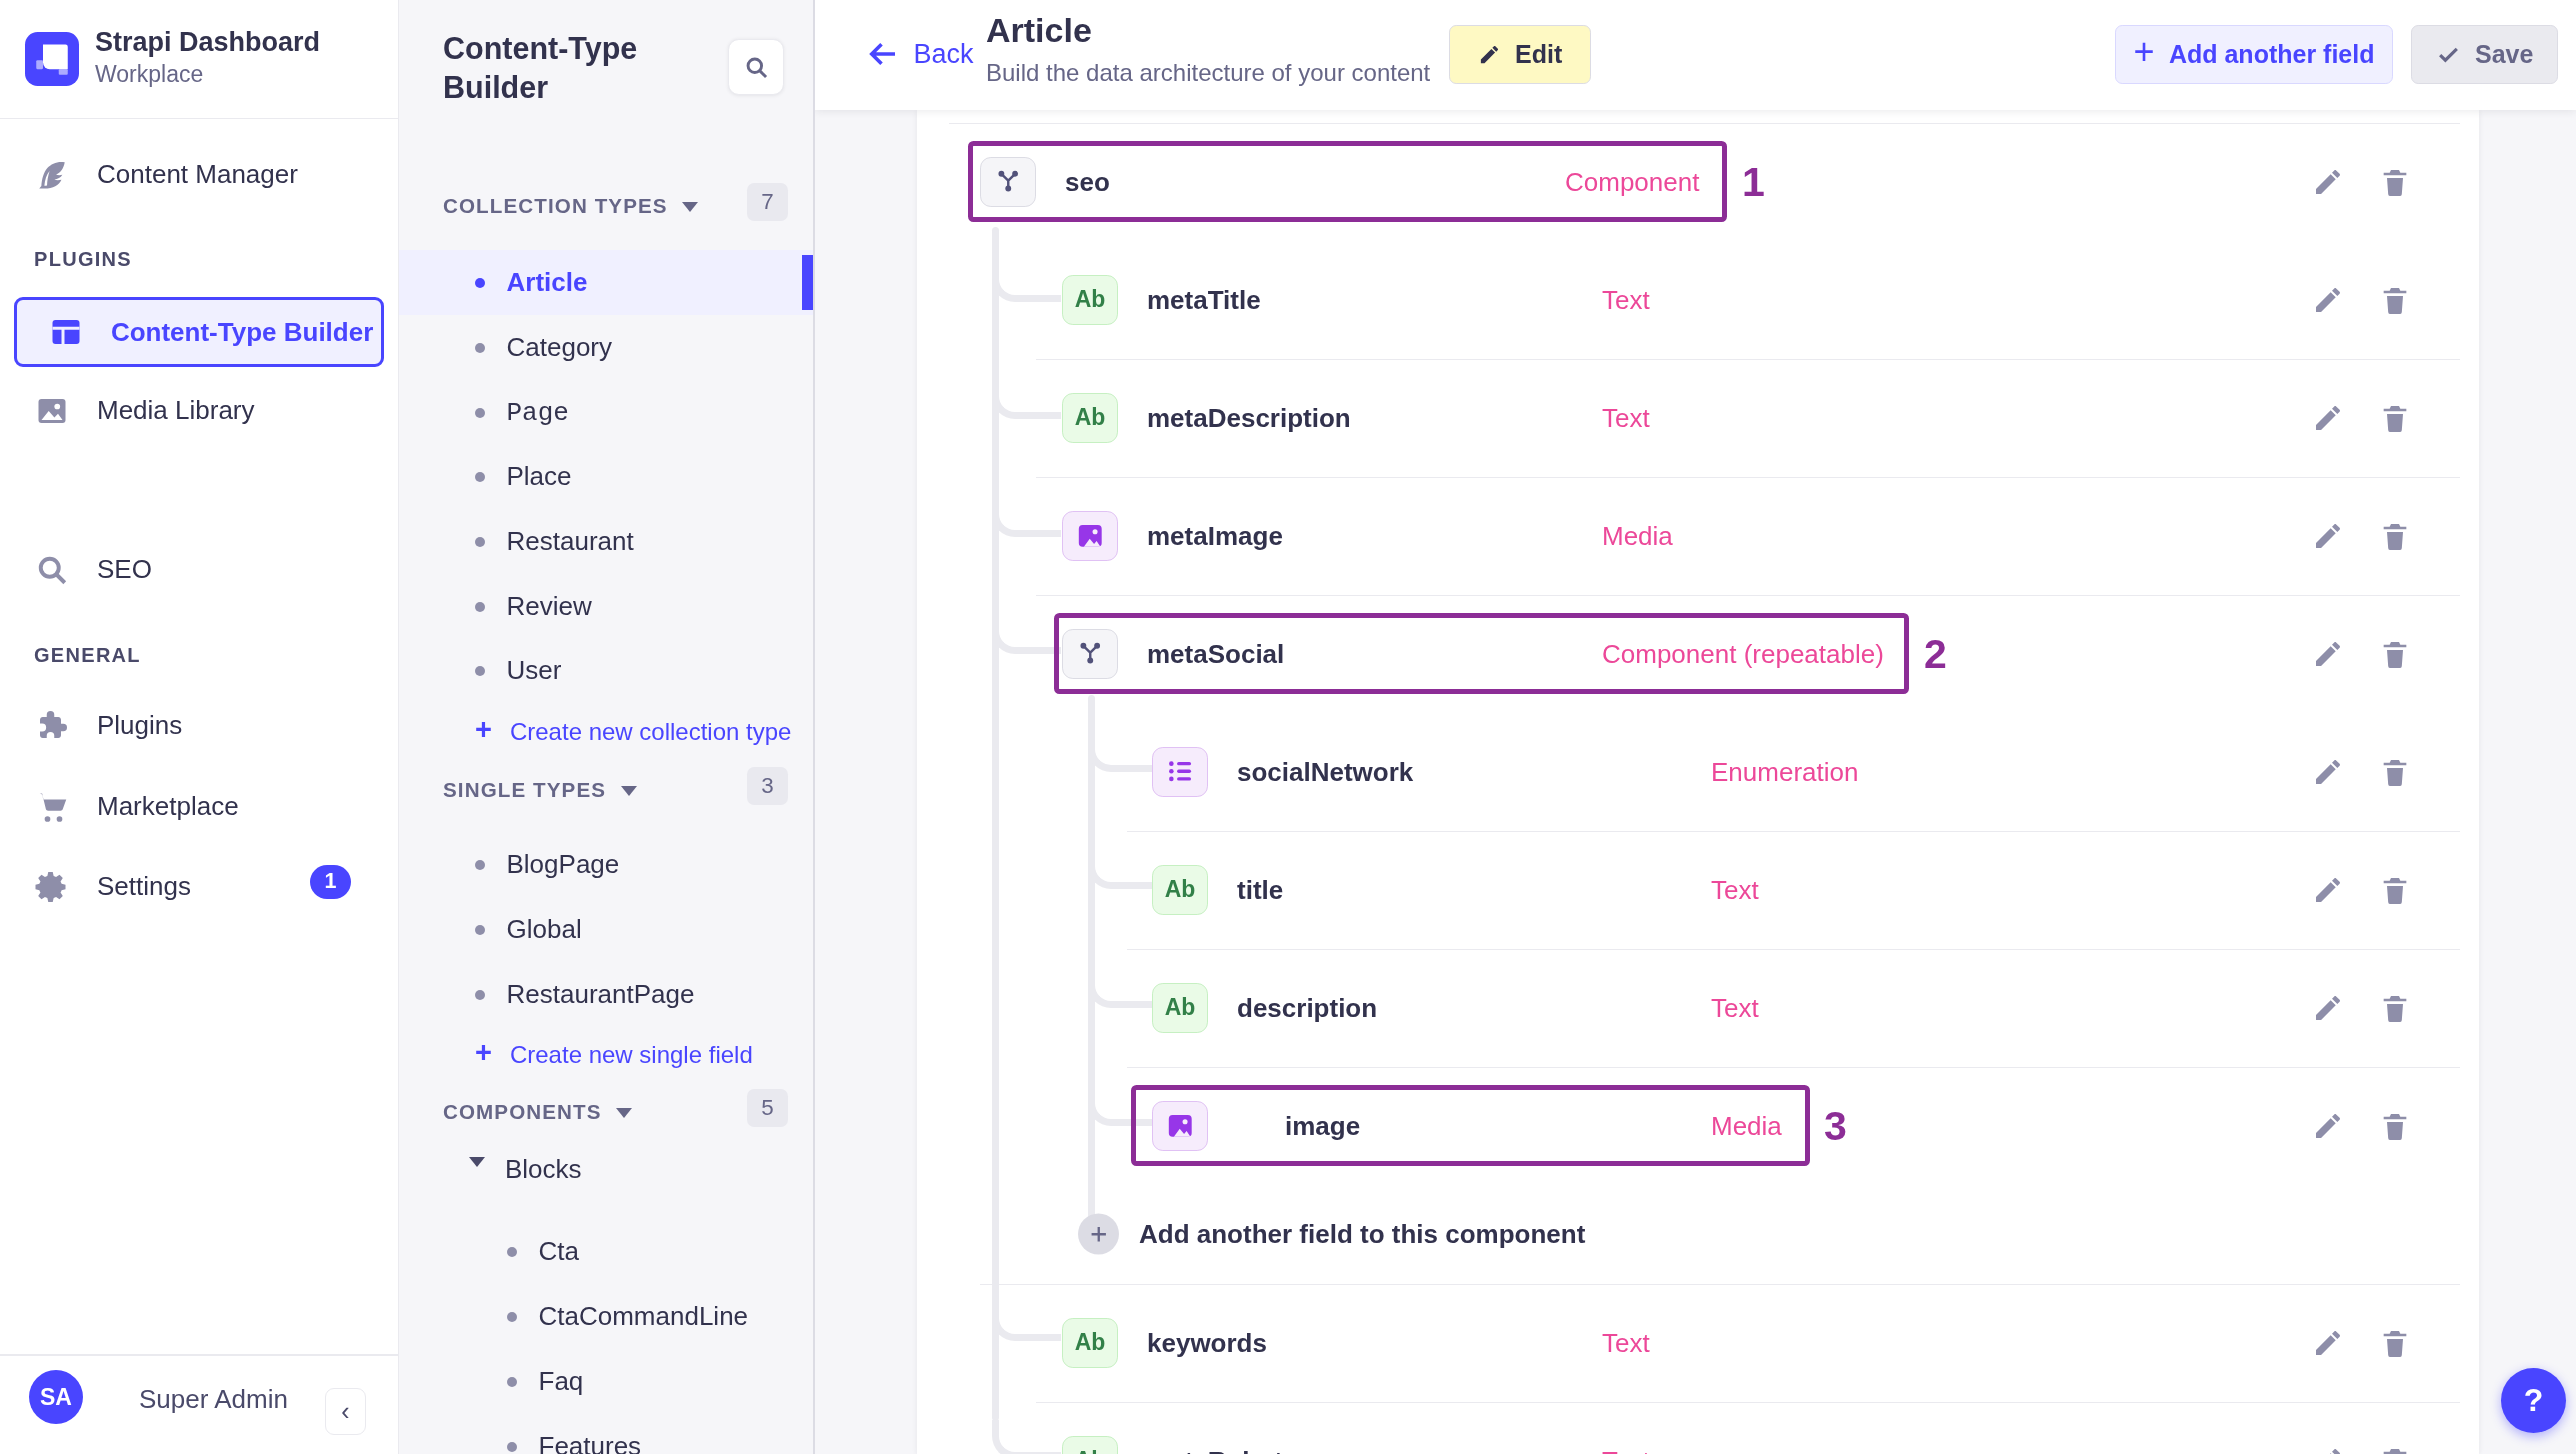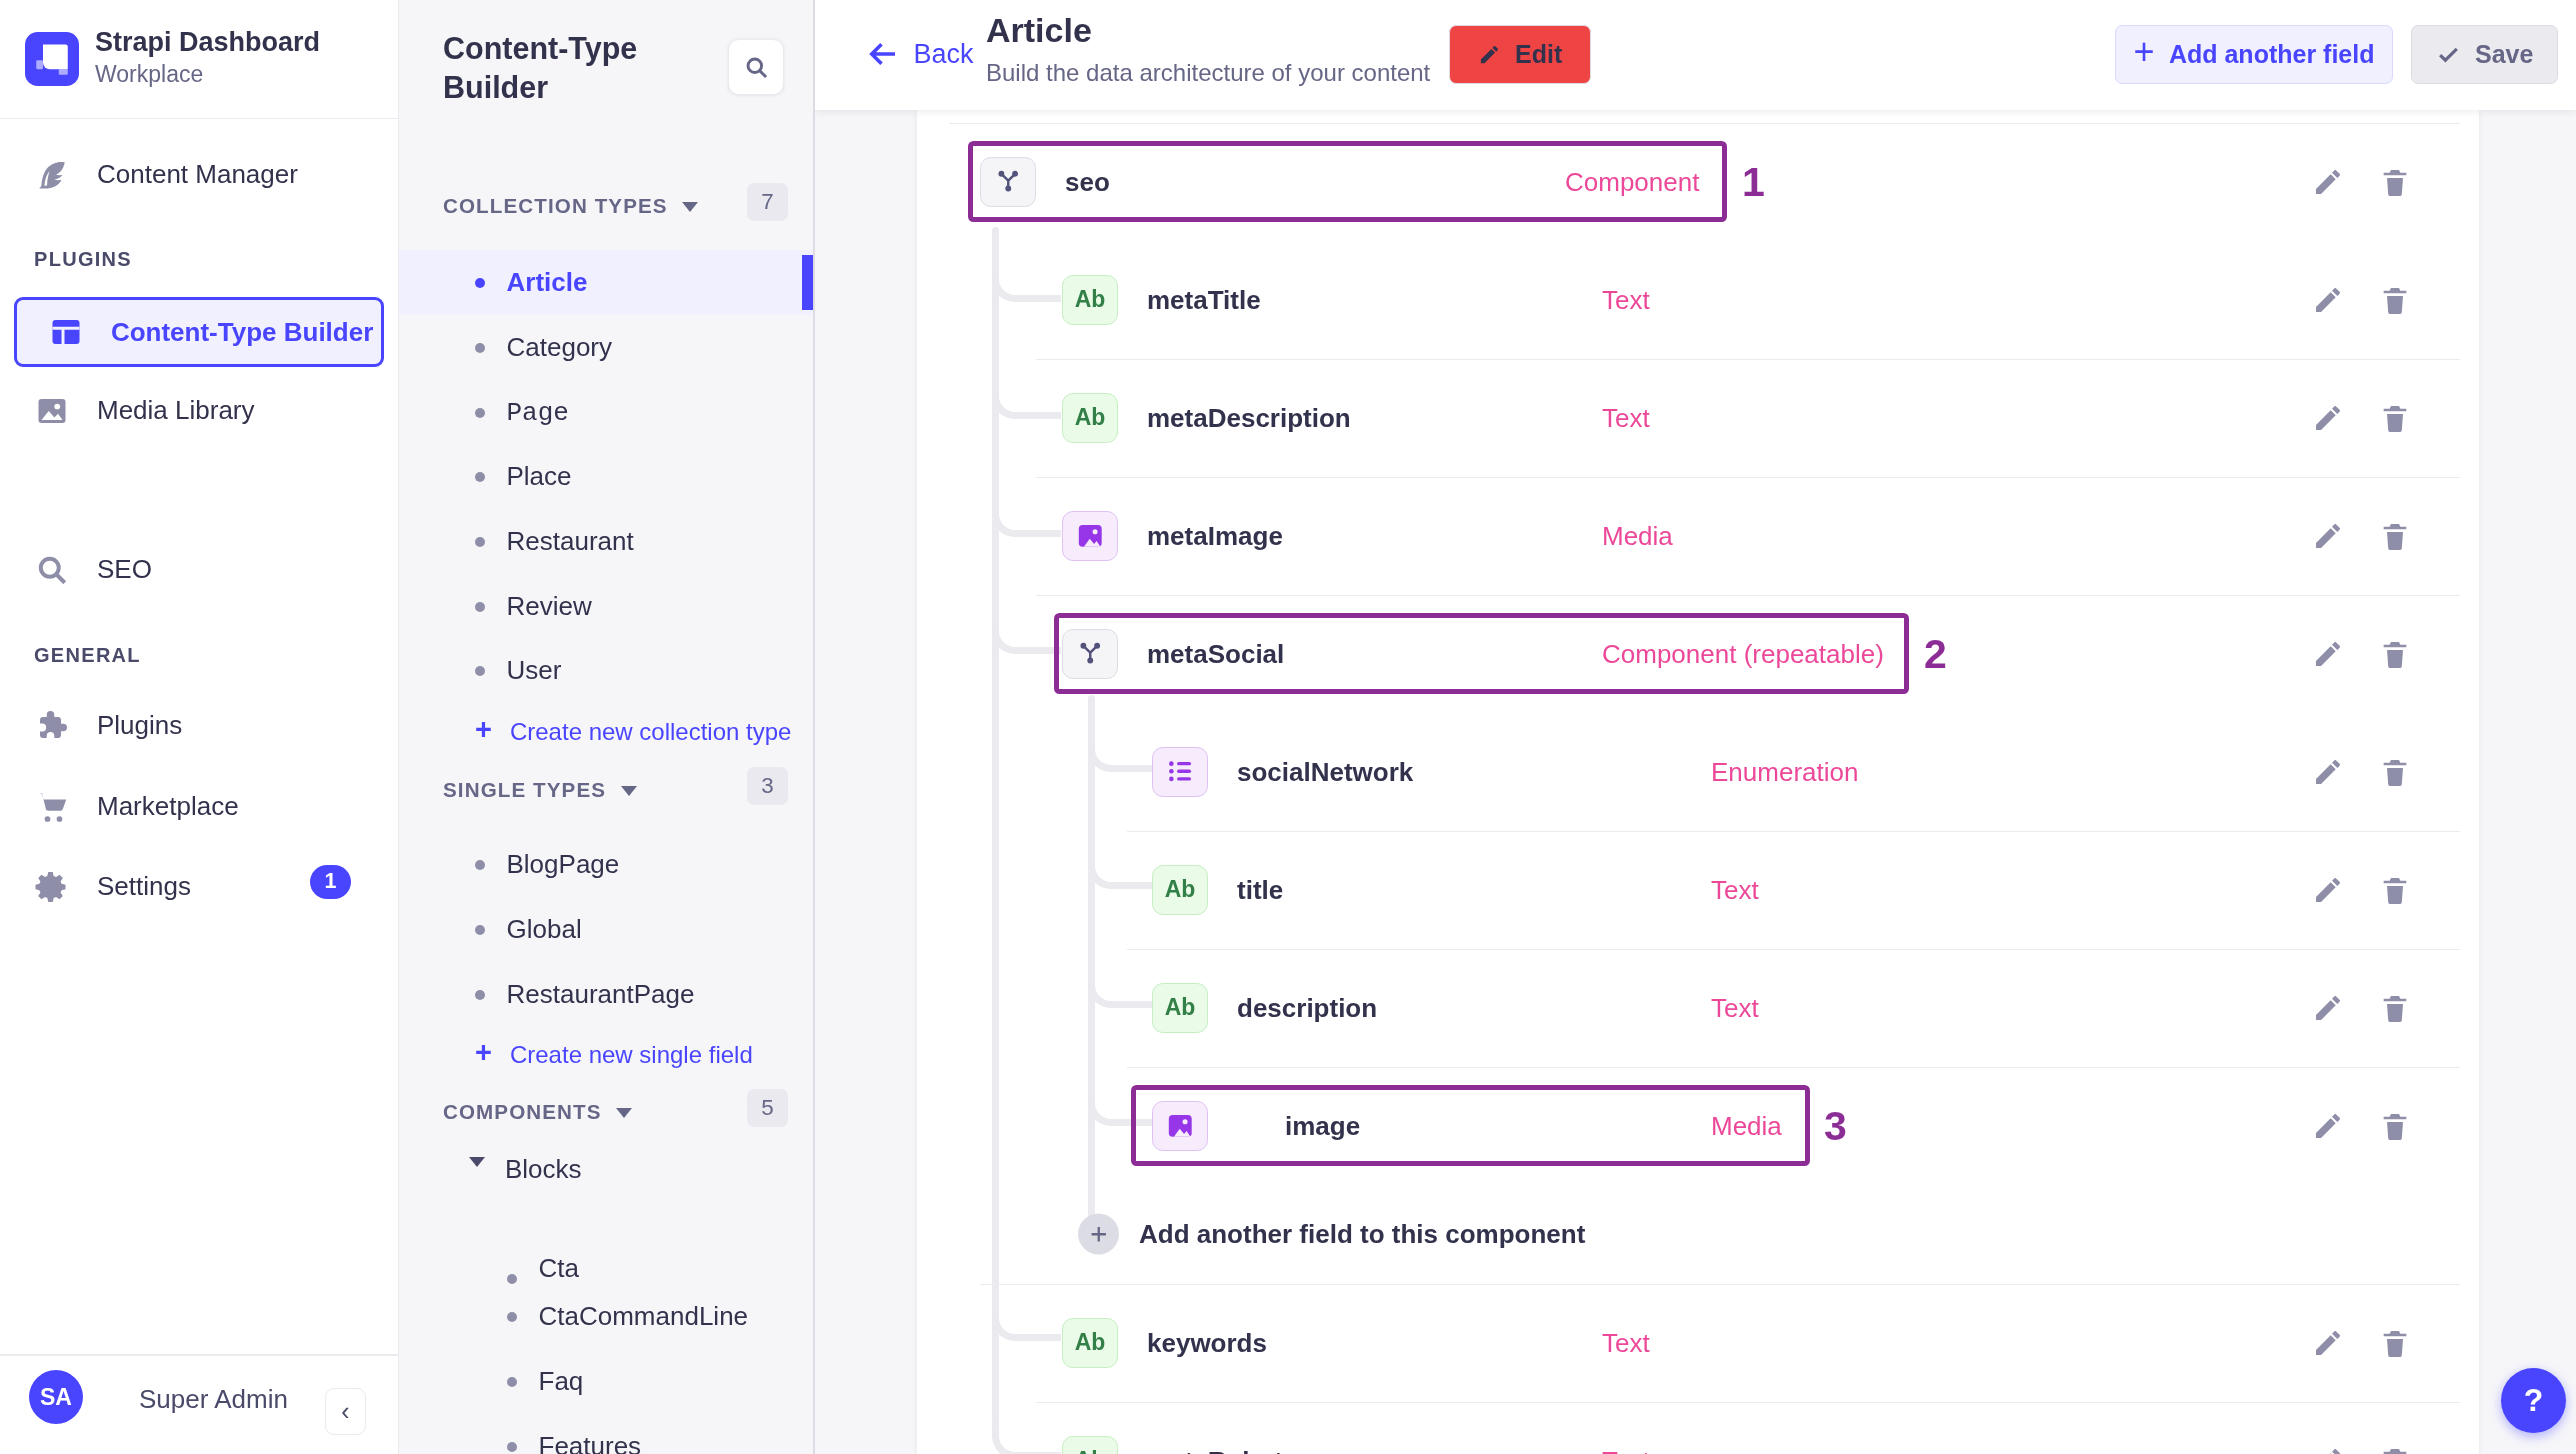--- a/index.html
+++ b/index.html
@@ -55,21 +55,21 @@
   .blocks-row .caret { margin-left:70px; margin-right:20px; border-top-color:#4a4a6a; }
   .blocks-row .lbl { font-size:26px; color:#32324d; }
 
   
   .main-header { position:absolute; left:815px; top:0; width:1761px; height:110px; background:#fff; box-shadow:0 1.8px 7.2px rgba(33,33,52,.08); z-index:3; }
   .back-link { position:absolute; left:50px; top:36px; display:flex; align-items:center; gap:12.6px; color:#4945ff; font-size:27px; cursor:pointer; }
   .back-link svg { width:36px; height:36px; }
   .page-title { position:absolute; left:171px; top:10.8px; font-size:34px; font-weight:bold; color:#32324d; }
   .page-sub { position:absolute; left:171px; top:59px; font-size:24px; color:#666687; }
   .btn { position:absolute; top:25px; height:59px; border-radius:7.2px; display:flex; align-items:center; justify-content:center; gap:14.4px; font-size:25px; cursor:pointer; }
-  .btn-edit { left:634px; width:142px; background:#ef4444; border:1.8px solid #dcdce4; color:#32324d; font-weight:bold; }
+  .btn-edit { left:634px; width:142px; background:#fef9c3; border:1.8px solid #dcdce4; color:#32324d; font-weight:bold; }
   .btn-edit svg { width:23px; height:23px; color:#32324d; }
   .btn-add { left:1300px; width:278px; background:#f0f0ff; border:1.8px solid #d9d8ff; color:#4945ff; font-weight:bold; }
   .btn-add .plus { font-size:36px; font-weight:normal; margin-top:-5.4px; }
   .btn-save { left:1596px; width:147px; background:#eaeaef; border:1.8px solid #dcdce4; color:#666687; font-weight:bold; }
   .btn-save svg { width:25px; height:25px; color:#666687; }
 
   
   .card { position:absolute; left:917px; top:110px; width:1562px; height:1344px; background:#fff; box-shadow:0 0.9px 5.4px rgba(33,33,52,.08); overflow:hidden; z-index:2; }
   .rows { position:relative; padding-top:12.6px; }
 
@@ -278,21 +278,21 @@
   <div class="group-head" style="top:1100px">
     <span>COMPONENTS</span>
       <span class="caret"></span>
   </div>
   <div class="count-badge" style="top:1089px">5</div>
   <div class="blocks-row" style="top:1154px">
     <span class="caret"></span>
     <span class="lbl">Blocks</span>
   </div>
   <div id="component-children">
-      <div class="type-item nested" style="top: 1219px; align-items: flex-end;">
+      <div class="type-item nested" style="top: 1219px;">
         <span class="bullet"></span>
         <span class="lbl">Cta</span>
       </div>
       <div class="type-item nested" style="top: 1284px;">
         <span class="bullet"></span>
         <span class="lbl">CtaCommandLine</span>
       </div>
       <div class="type-item nested" style="top: 1349px;">
         <span class="bullet"></span>
         <span class="lbl">Faq</span>

